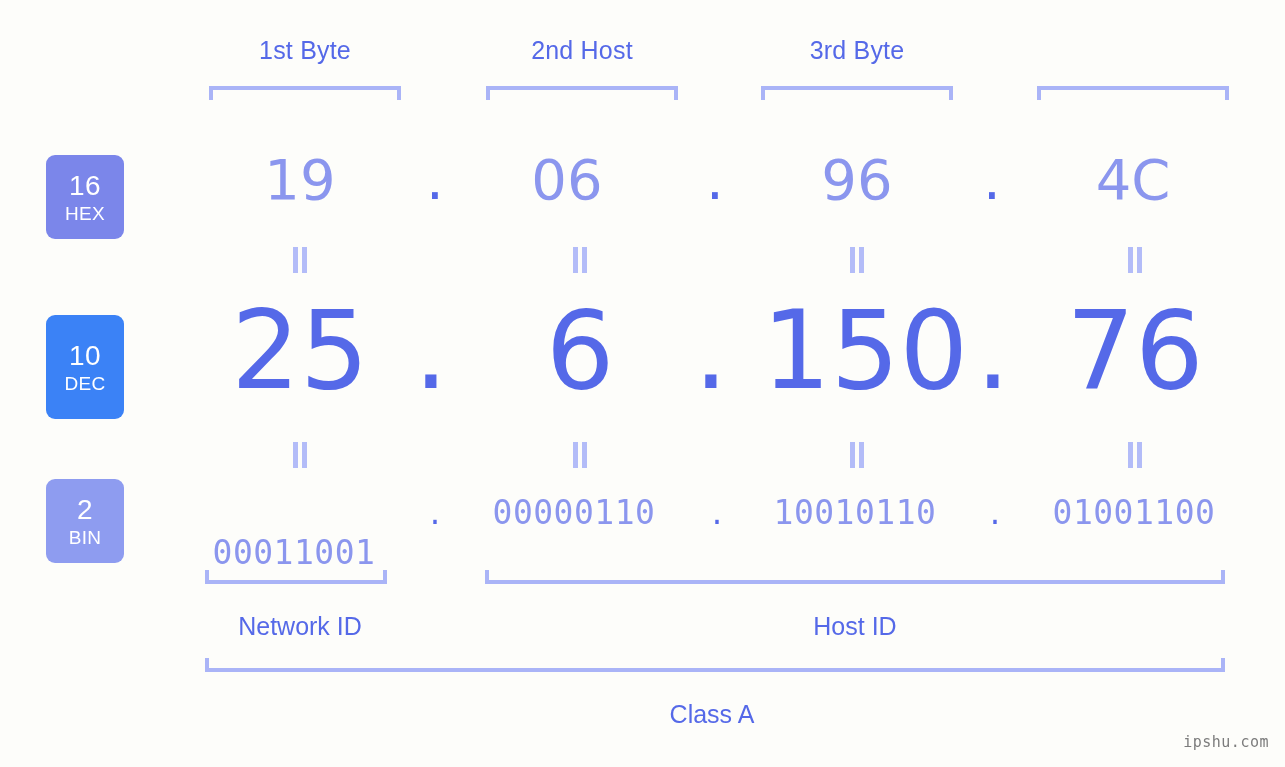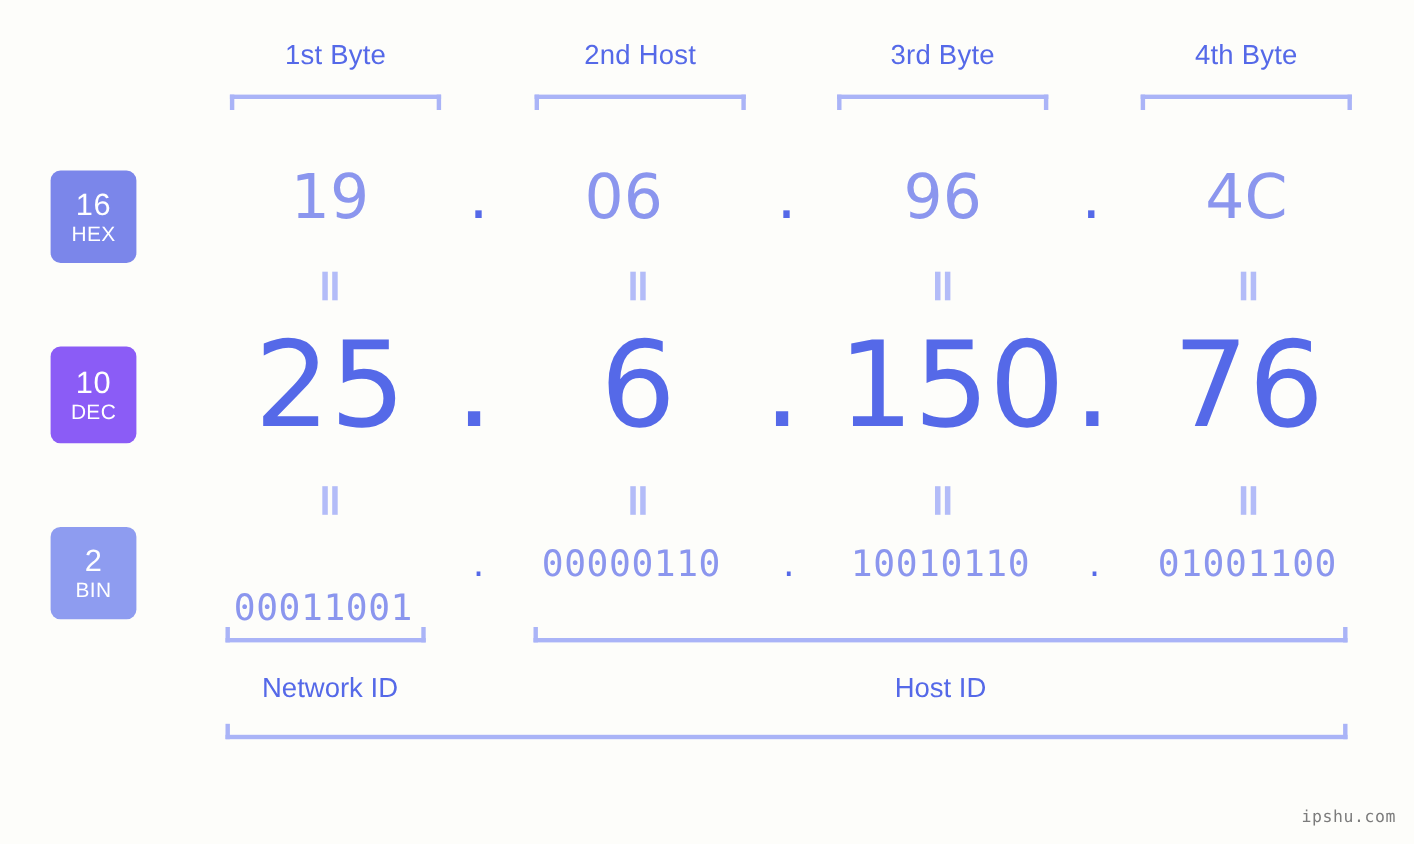--- a/index.html
+++ b/index.html
@@ -54,21 +54,21 @@
     font-weight:400;
     letter-spacing:0.5px;
   }
   .badge .tag{
     font-size:19px;
     line-height:22px;
     font-weight:400;
     letter-spacing:0.3px;
   }
   #badge-hex{top:155px;height:84px;background:#7b86ea;}
-  #badge-dec{top:315px;height:88px;background:#8b5cf6;}
+  #badge-dec{top:315px;height:104px;background:#3b82f6;}
   #badge-bin{top:479px;height:84px;background:#8e9cf0;}
 
   
   .row{position:absolute;left:0;width:1285px;}
   .cell{
     position:absolute;
     text-align:center;
     white-space:nowrap;
   }
   .dot{
@@ -167,21 +167,20 @@
   }
 </style>
 </head>
 <body>
 
 <div id="stage">
 
   <div class="byte-label" style="left:210px;width:190px;">1st Byte</div>
   <div class="byte-label" style="left:487px;width:190px;">2nd Host</div>
   <div class="byte-label" style="left:762px;width:190px;">3rd Byte</div>
-  <div class="byte-label" style="left:1038px;width:190px;">4th Byte</div>
 
   <div class="top-bracket" style="left:209px;width:192px;"></div>
   <div class="top-bracket" style="left:486px;width:192px;"></div>
   <div class="top-bracket" style="left:761px;width:192px;"></div>
   <div class="top-bracket" style="left:1037px;width:192px;"></div>
 
   <div id="badge-hex" class="badge">
     <span class="num">16</span>
     <span class="tag">HEX</span>
   </div>
@@ -258,16 +257,17 @@
     <div class="cell" style="left:1039px;width:190px;">01001100</div>
   </div>
 
   <div class="bot-bracket" style="left:205px;top:570px;width:182px;"></div>
   <div class="bot-bracket" style="left:485px;top:570px;width:740px;"></div>
 
   <div class="bot-label" style="left:200px;top:612px;width:200px;">Network ID</div>
   <div class="bot-label" style="left:755px;top:612px;width:200px;">Host ID</div>
 
   <div class="bot-bracket" style="left:205px;top:658px;width:1020px;"></div>
+  <div class="bot-label" style="left:612px;top:700px;width:200px;">Class A</div>
 
   <div id="watermark">ipshu.com</div>
 
 </div>
 
 </body></html>

